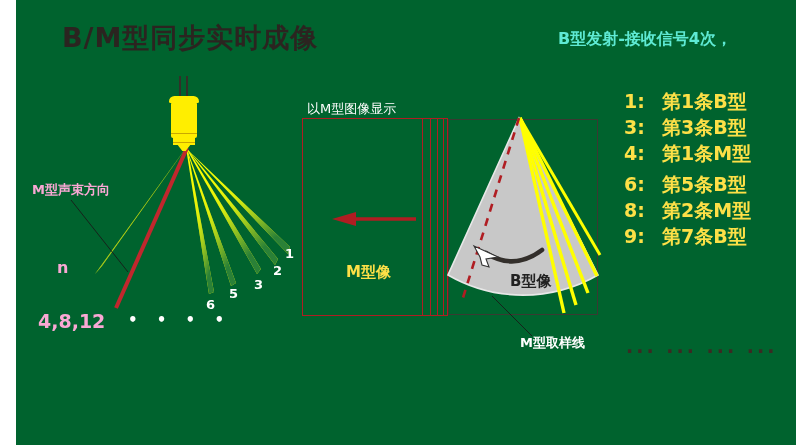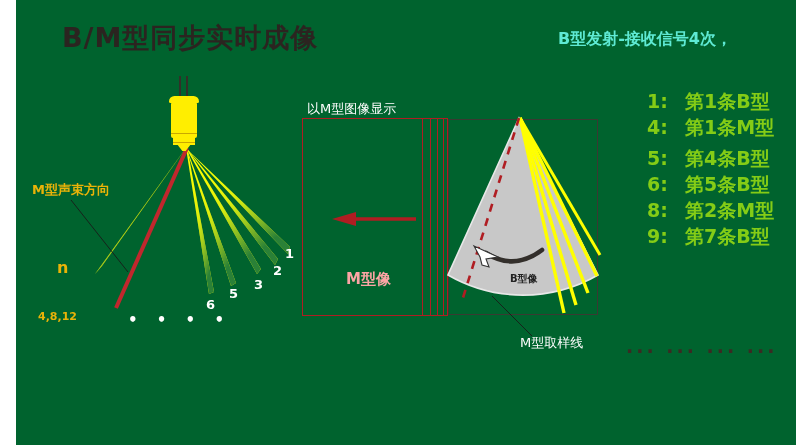--- a/index.html
+++ b/index.html
@@ -35,23 +35,23 @@
     top: 28px;
     color: #5eead4;
     font-size: 16px;
     font-weight: bold;
     line-height: 21px;
     white-space: nowrap;
   }
 
   
   #beam-sequence-list {
-    left: 631px;
+    left: 608px;
     top: 88px;
-    color: #84cc16;
+    color: #fde047;
     font-size: 19px;
     font-weight: bold;
     line-height: 26px;
   }
   #beam-sequence-list .row { white-space: nowrap; display: block; }
   #beam-sequence-list .idx { display: inline-block; width: 38px; }
   #beam-sequence-list .spacer-row { height: 5px; display:block; }
   #seq-ellipsis {
     left: 610px;
     top: 340px;
@@ -93,86 +93,86 @@
   }
   #probe-ring1 { left: 15px; top: 57px; width: 26px; height: 1px; background: #c9a800; }
   #probe-ring2 { left: 17px; top: 66px; width: 22px; height: 1px; background: #c9a800; }
 
   
   #beam-fan { left: 0; top: 0; width: 320px; height: 380px; }
 
   .beam-num {
     color: #ffffff; font-size: 13px; font-weight: bold;
   }
-  .diagram-label { color: #eab308; font-weight: bold; }
+  .diagram-label { color: #f9a8d4; font-weight: bold; }
   #m-beam-dir-label { left: 16px; top: 181px; font-size: 13px; }
   #n-label { left: 41px; top: 258px; font-size: 16px; }
-  #m-line-label { left: 22px; top: 310px; font-size: 11px; }
+  #m-line-label { left: 22px; top: 310px; font-size: 19px; }
   #fan-ellipsis {
     left: 112px; top: 311px; color: #ffffff;
     font-size: 15px; font-weight: bold; letter-spacing: 7px;
   }
 
   
   #m-mode-panel {
     left: 286px; top: 118px; width: 146px; height: 198px;
     border: 1.5px solid #b01d22;
     box-sizing: border-box;
   }
   #m-mode-title {
     left: 291px; top: 100px;
     color: #ffffff; font-size: 13px; font-weight: normal;
     white-space: nowrap;
   }
   #m-mode-image-label {
-    left: 330px; top: 270px;
-    color: #fca5a5; font-size: 15px; font-weight: bold;
+    left: 330px; top: 263px;
+    color: #fde047; font-size: 15px; font-weight: bold;
   }
   #m-mode-arrow { left: 316px; top: 212px; width: 85px; height: 14px; }
   .m-scan-line { width: 1.3px; background: #b01d22; top: 119px; height: 196px; }
 
   
   #b-mode-frame {
     left: 432px; top: 119px; width: 150px; height: 196px;
     border: 1px solid #3a3a32;
     box-sizing: border-box;
   }
   #b-mode-svg { left: 420px; top: 105px; width: 200px; height: 240px; }
   #b-mode-image-label {
     left: 494px; top: 272px;
-    color: #222222; font-size: 10px; font-weight: bold;
+    color: #222222; font-size: 15px; font-weight: bold;
   }
   #m-sample-line-label {
     left: 504px; top: 334px;
-    color: #ffffff; font-size: 13px; font-weight: normal;
+    color: #ffffff; font-size: 13px; font-weight: bold;
     white-space: nowrap;
   }
 </style>
 </head>
 <body>
 
 <div id="stage">
 
   <div class="abs" id="page-title">B/M型同步实时成像</div>
 
   <div class="abs" id="signal-note">
     <div>B型发射-接收信号4次，</div>
   </div>
 
   <div class="abs" id="beam-sequence-list">
     <span class="row">
       <span class="idx">1:</span><span>第1条B型</span>
     </span>
     <span class="row">
+      <span class="idx">3:</span><span>第3条B型</span>
+    </span>
+    <span class="row">
       <span class="idx">4:</span><span>第1条M型</span>
     </span>
     <span class="spacer-row"></span>
-    <span class="row">
-      <span class="idx">5:</span><span>第4条B型</span>
-    </span>
     <span class="row">
       <span class="idx">6:</span><span>第5条B型</span>
     </span>
     <span class="row">
       <span class="idx">8:</span><span>第2条M型</span>
     </span>
     <span class="row">
       <span class="idx">9:</span><span>第7条B型</span>
     </span>
   </div>

